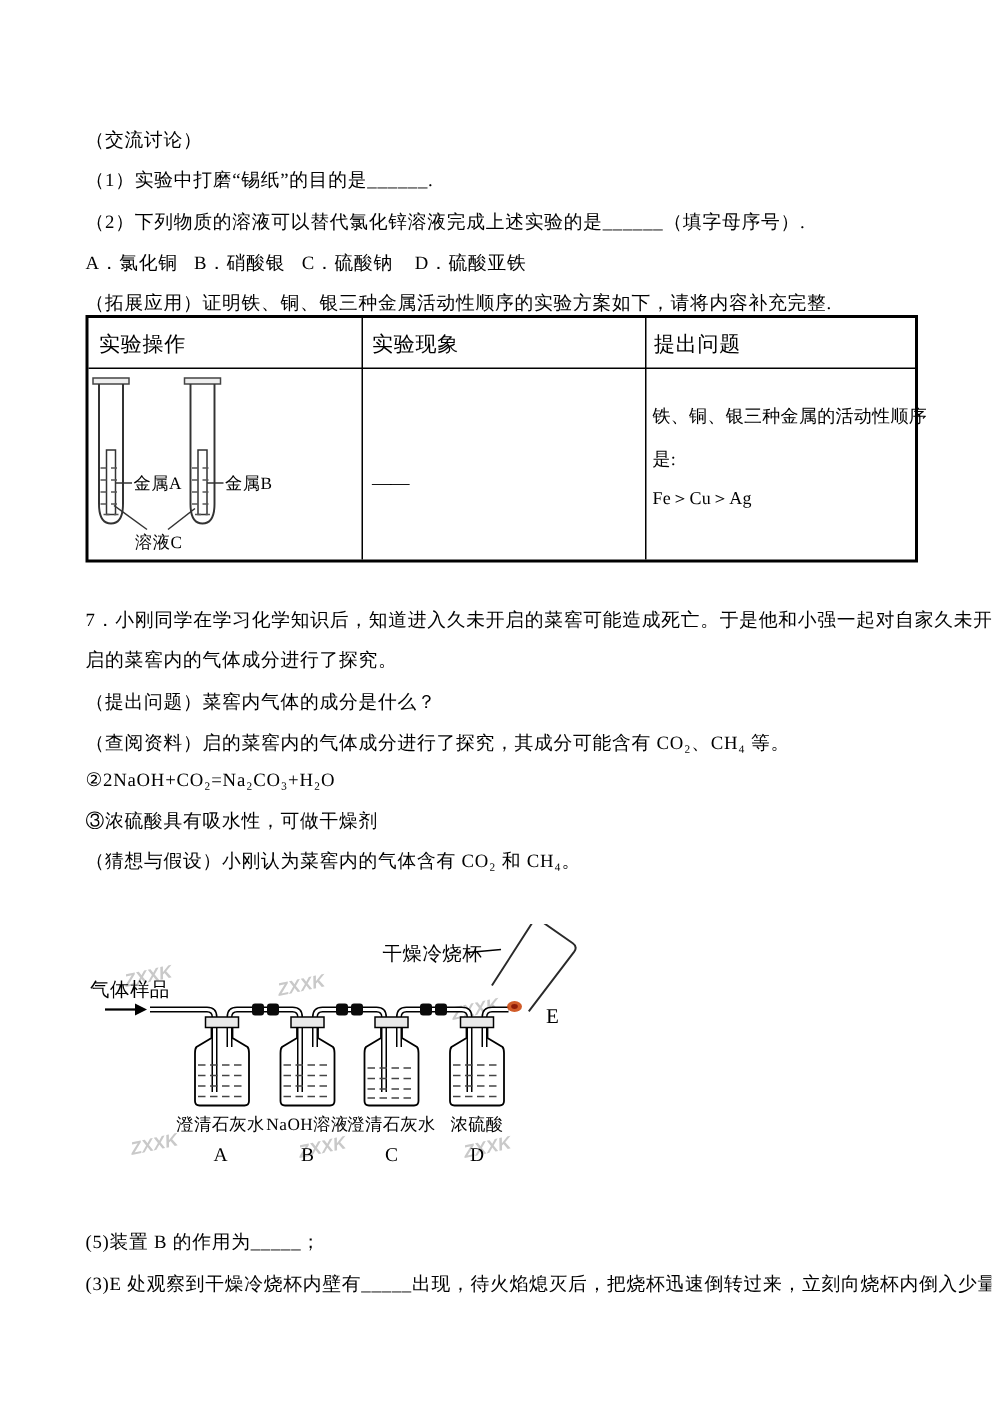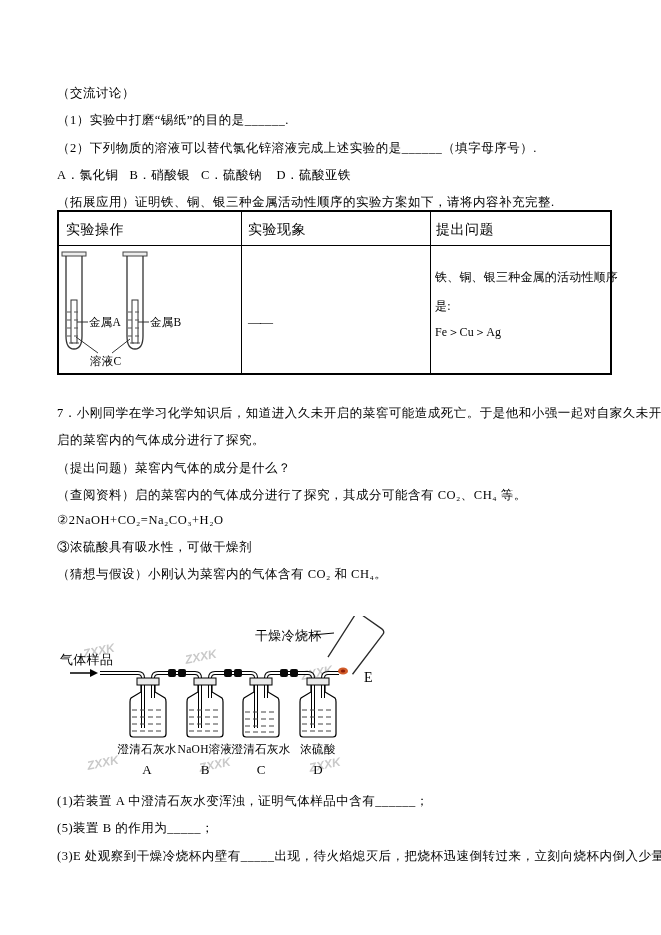--- a/index.html
+++ b/index.html
@@ -198,17 +198,16 @@
     </g>
 
     <g>
       <path d="M-15,24 L-17,-26 Q-17,-30 -13,-30 L13,-30 Q17,-30 17,-26 L15,24" transform="translate(296,30) rotate(35)" fill="none" stroke="#2a2a2a" stroke-width="1.3"></path>
     </g>
     <line x1="254" y1="19" x2="276" y2="17" stroke="#000" stroke-width="1"></line>
     <text class="cjk" x="197" y="24" font-size="13">干燥冷烧杯</text>
     <text x="306" y="66" font-size="14">E</text>
   </svg>
 
-  <div class="line" style="top:793px">(1)若装置 A 中澄清石灰水变浑浊，证明气体样品中含有______；</div>
   <div class="line" style="top:820px">(5)装置 B 的作用为_____；</div>
   <div class="line" style="top:848px">(3)E 处观察到干燥冷烧杯内壁有_____出现，待火焰熄灭后，把烧杯迅速倒转过来，立刻向烧杯内倒入少量</div>
 
 </div>
 
 </body></html>

